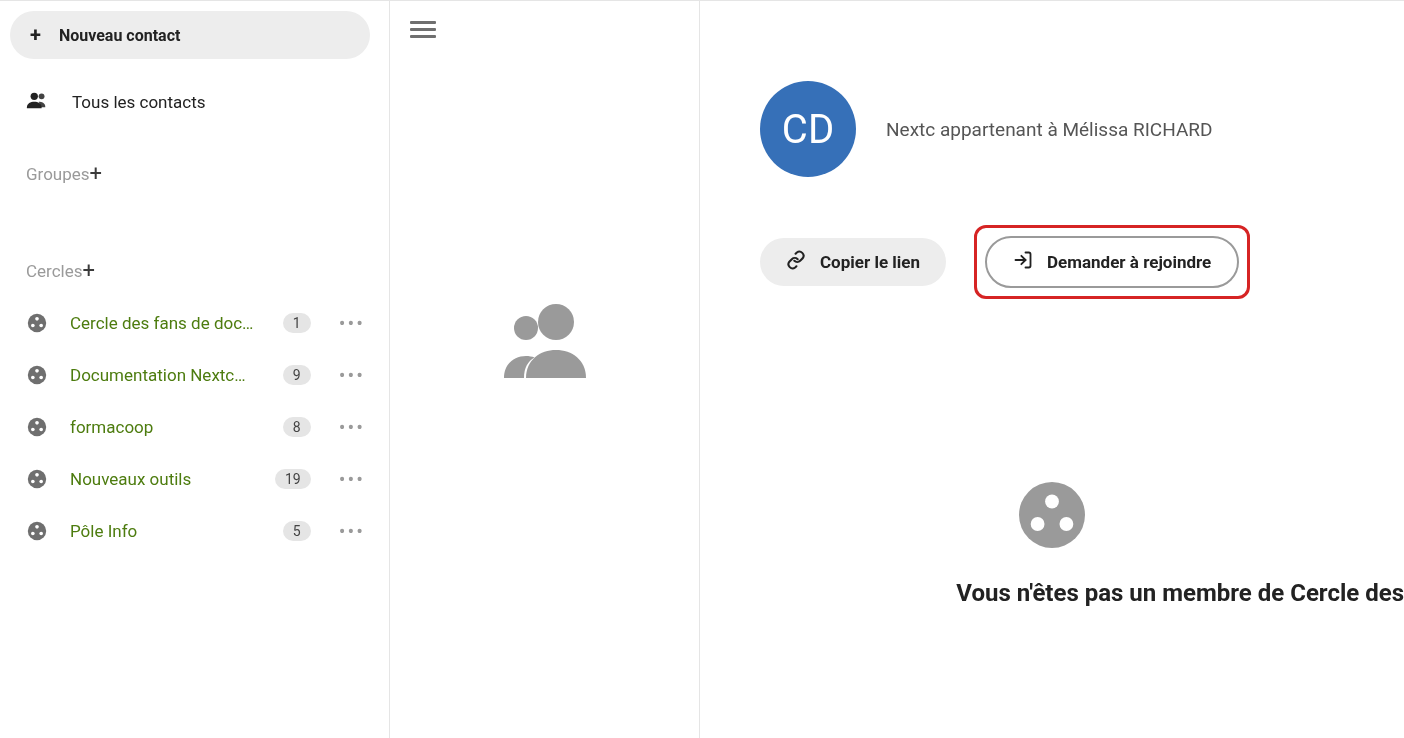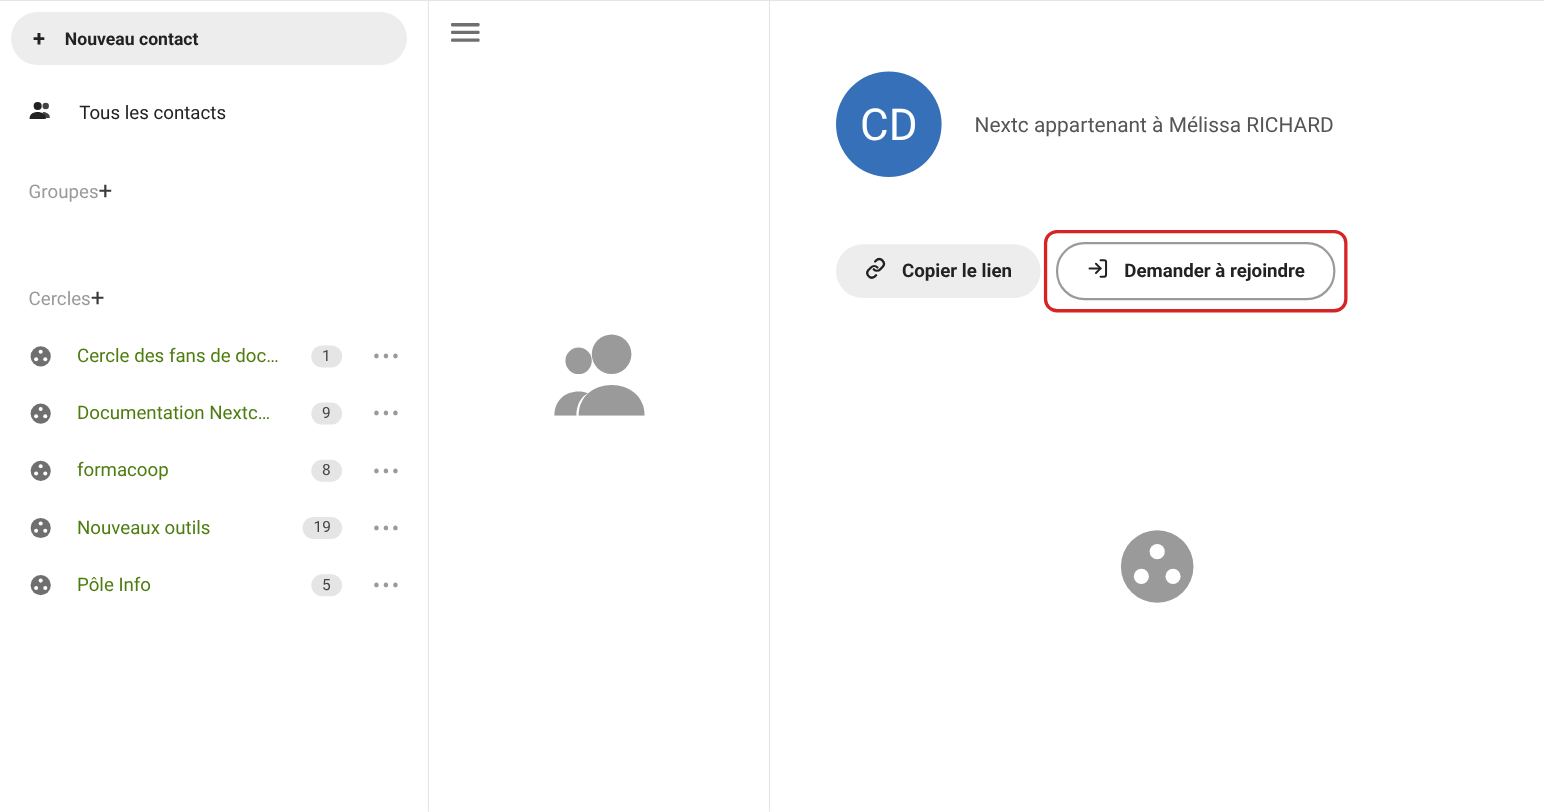--- a/index.html
+++ b/index.html
@@ -129,21 +129,21 @@
   }
   .middle-text {
     font-size: 25px;
     font-weight: 700;
     line-height: 1.45;
     color: #222;
   }
   
   .detail {
     flex: 1;
-    padding: 64px 0 0 60px;
+    padding: 80px 0 0 60px;
     position: relative;
   }
   .detail-header {
     display: flex;
     align-items: center;
     gap: 30px;
     margin-bottom: 48px;
   }
   .avatar {
     width: 96px;
@@ -162,21 +162,21 @@
     font-weight: 700;
     color: #222;
     margin-bottom: 6px;
   }
   .detail-sub {
     font-size: 19px;
     color: #555;
   }
   .action-row {
     display: flex;
-    gap: 3px;
+    gap: 28px;
     align-items: center;
   }
   .pill-btn {
     display: flex;
     align-items: center;
     gap: 14px;
     padding: 12px 26px;
     border-radius: 26px;
     font-size: 17px;
     font-weight: 700;
@@ -378,16 +378,17 @@
 
     <div class="bottom-section">
       <div class="big-circle-icon">
         <svg width="72" height="72" viewBox="0 0 24 24" fill="#9a9a9a">
           <circle cx="12" cy="12" r="11"></circle>
           <circle cx="12" cy="7.5" r="2.3" fill="#fff"></circle>
           <circle cx="7.2" cy="15" r="2.3" fill="#fff"></circle>
           <circle cx="16.8" cy="15" r="2.3" fill="#fff"></circle>
         </svg>
       </div>
+      <div class="not-member-text">Vous n'êtes pas un membre de Cercle des</div>
     </div>
   </div>
 
 </div>
 
 </body></html>

